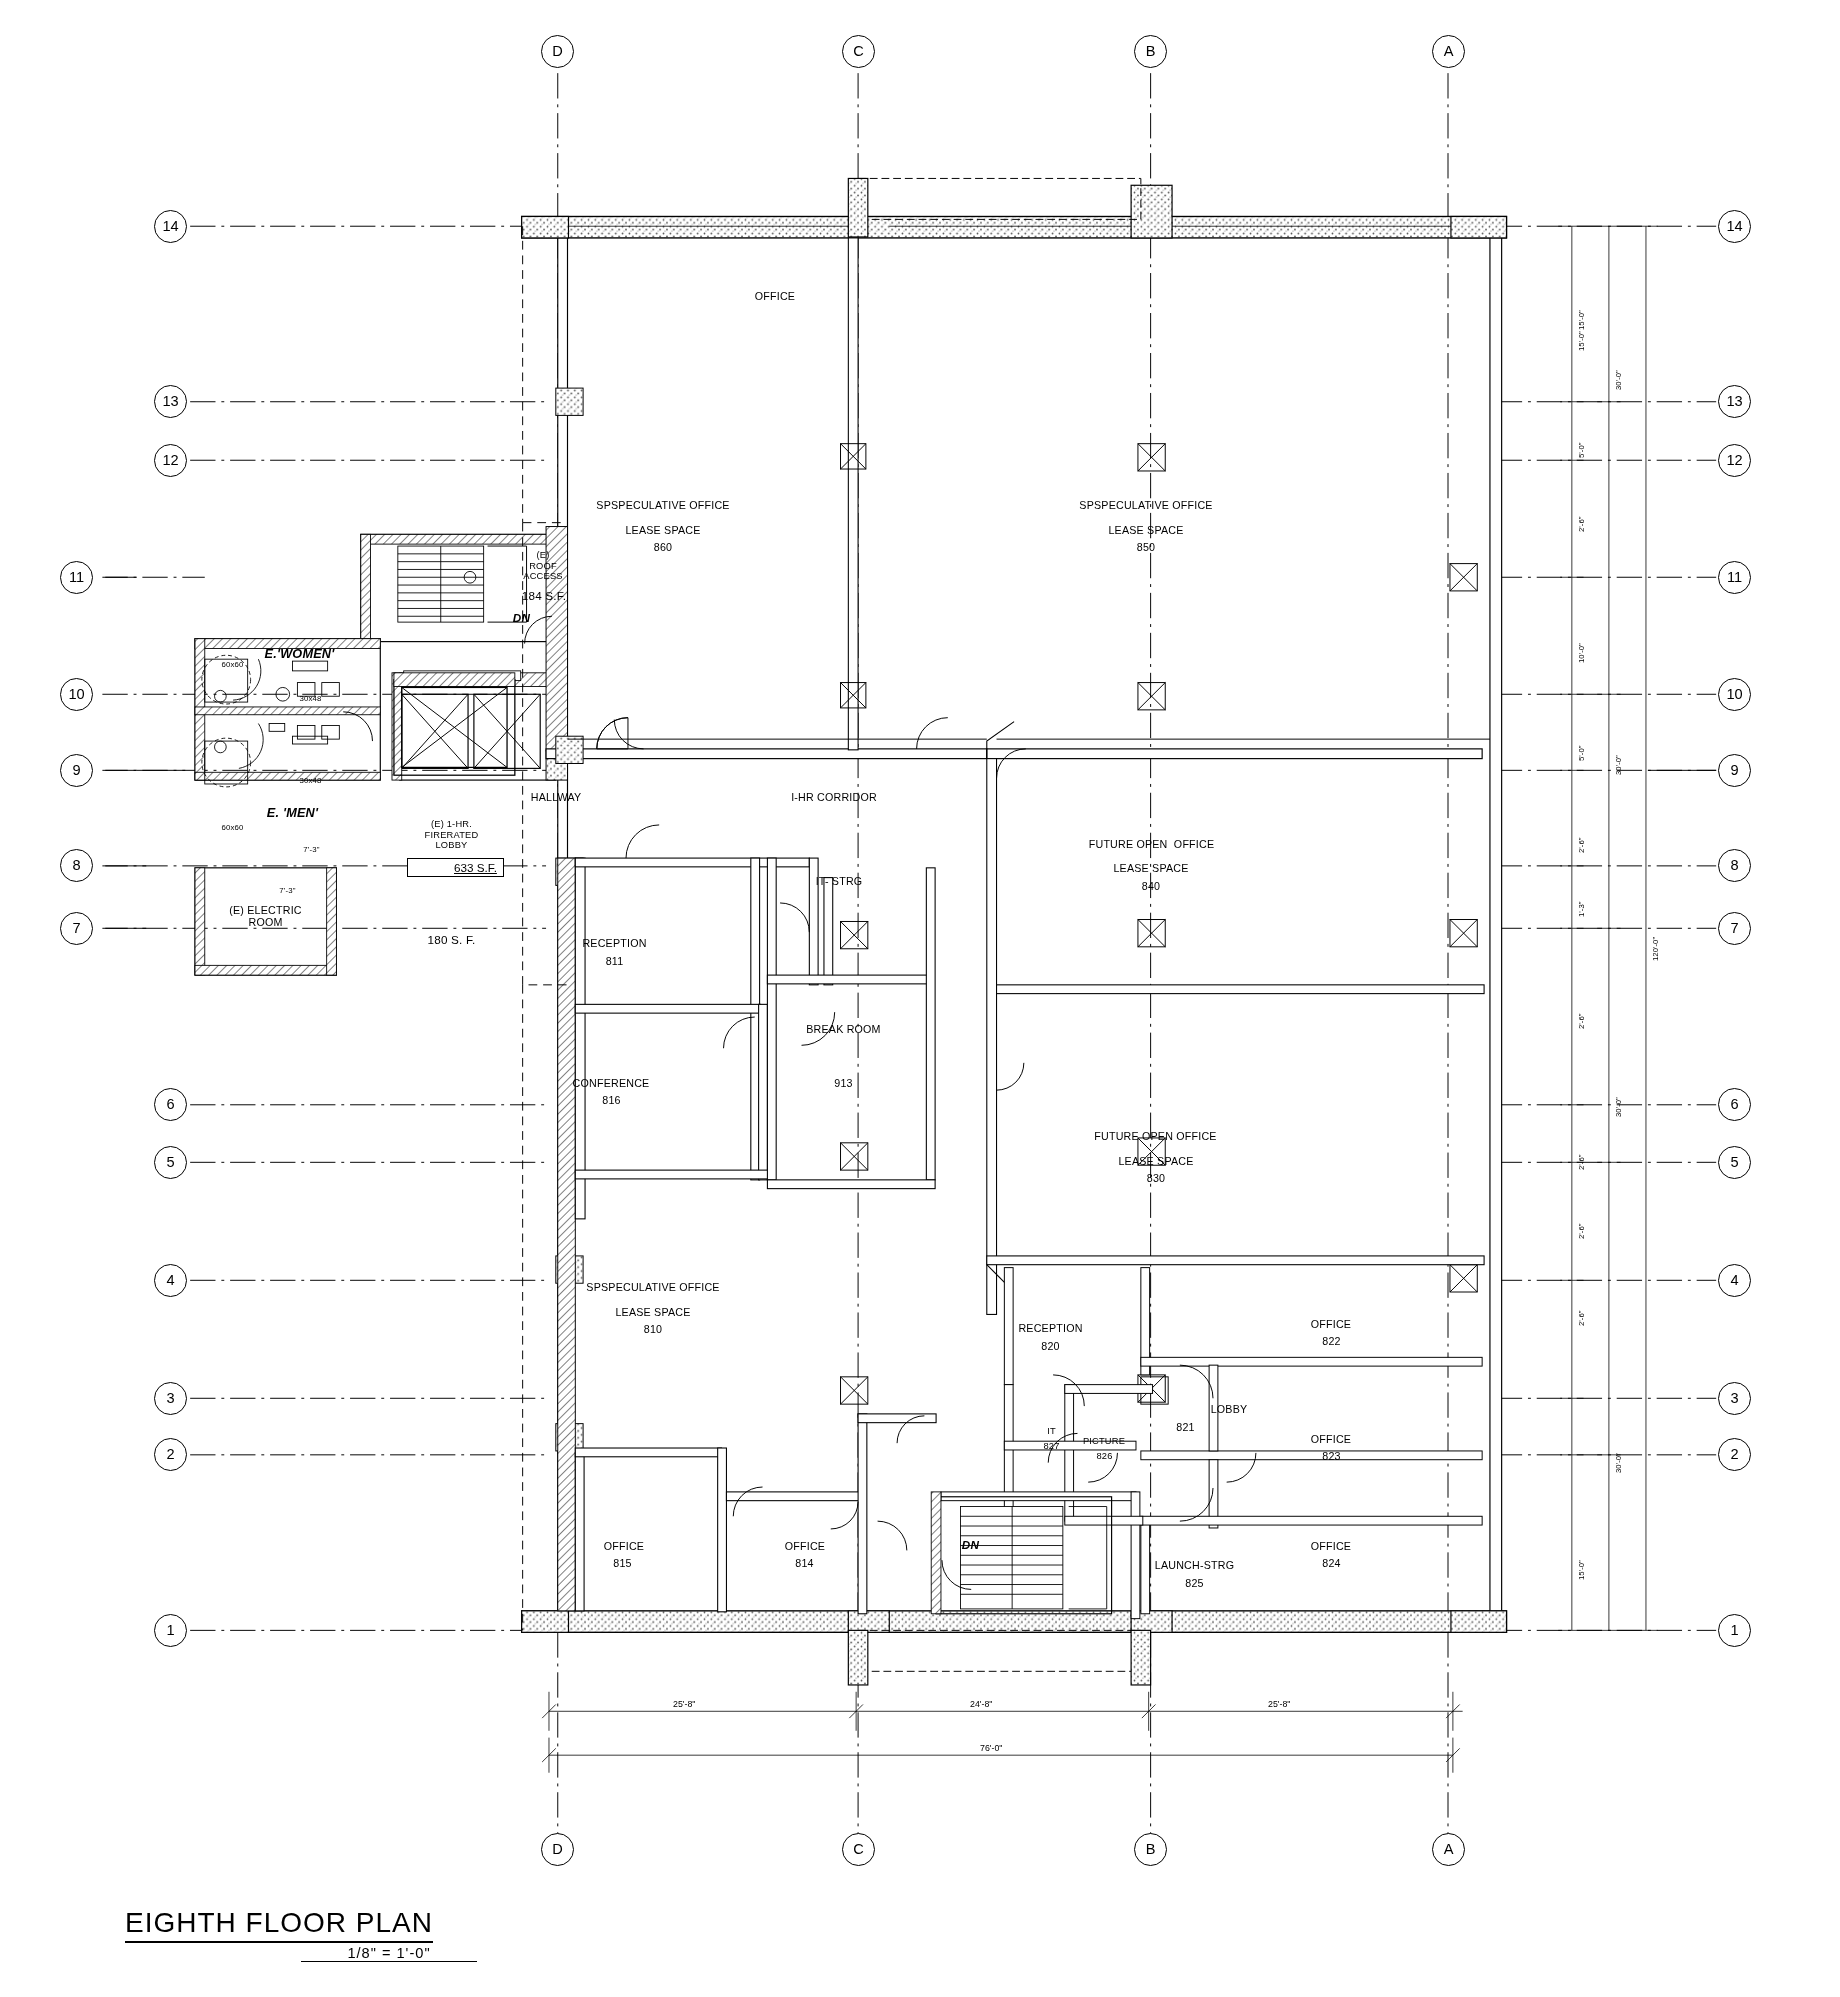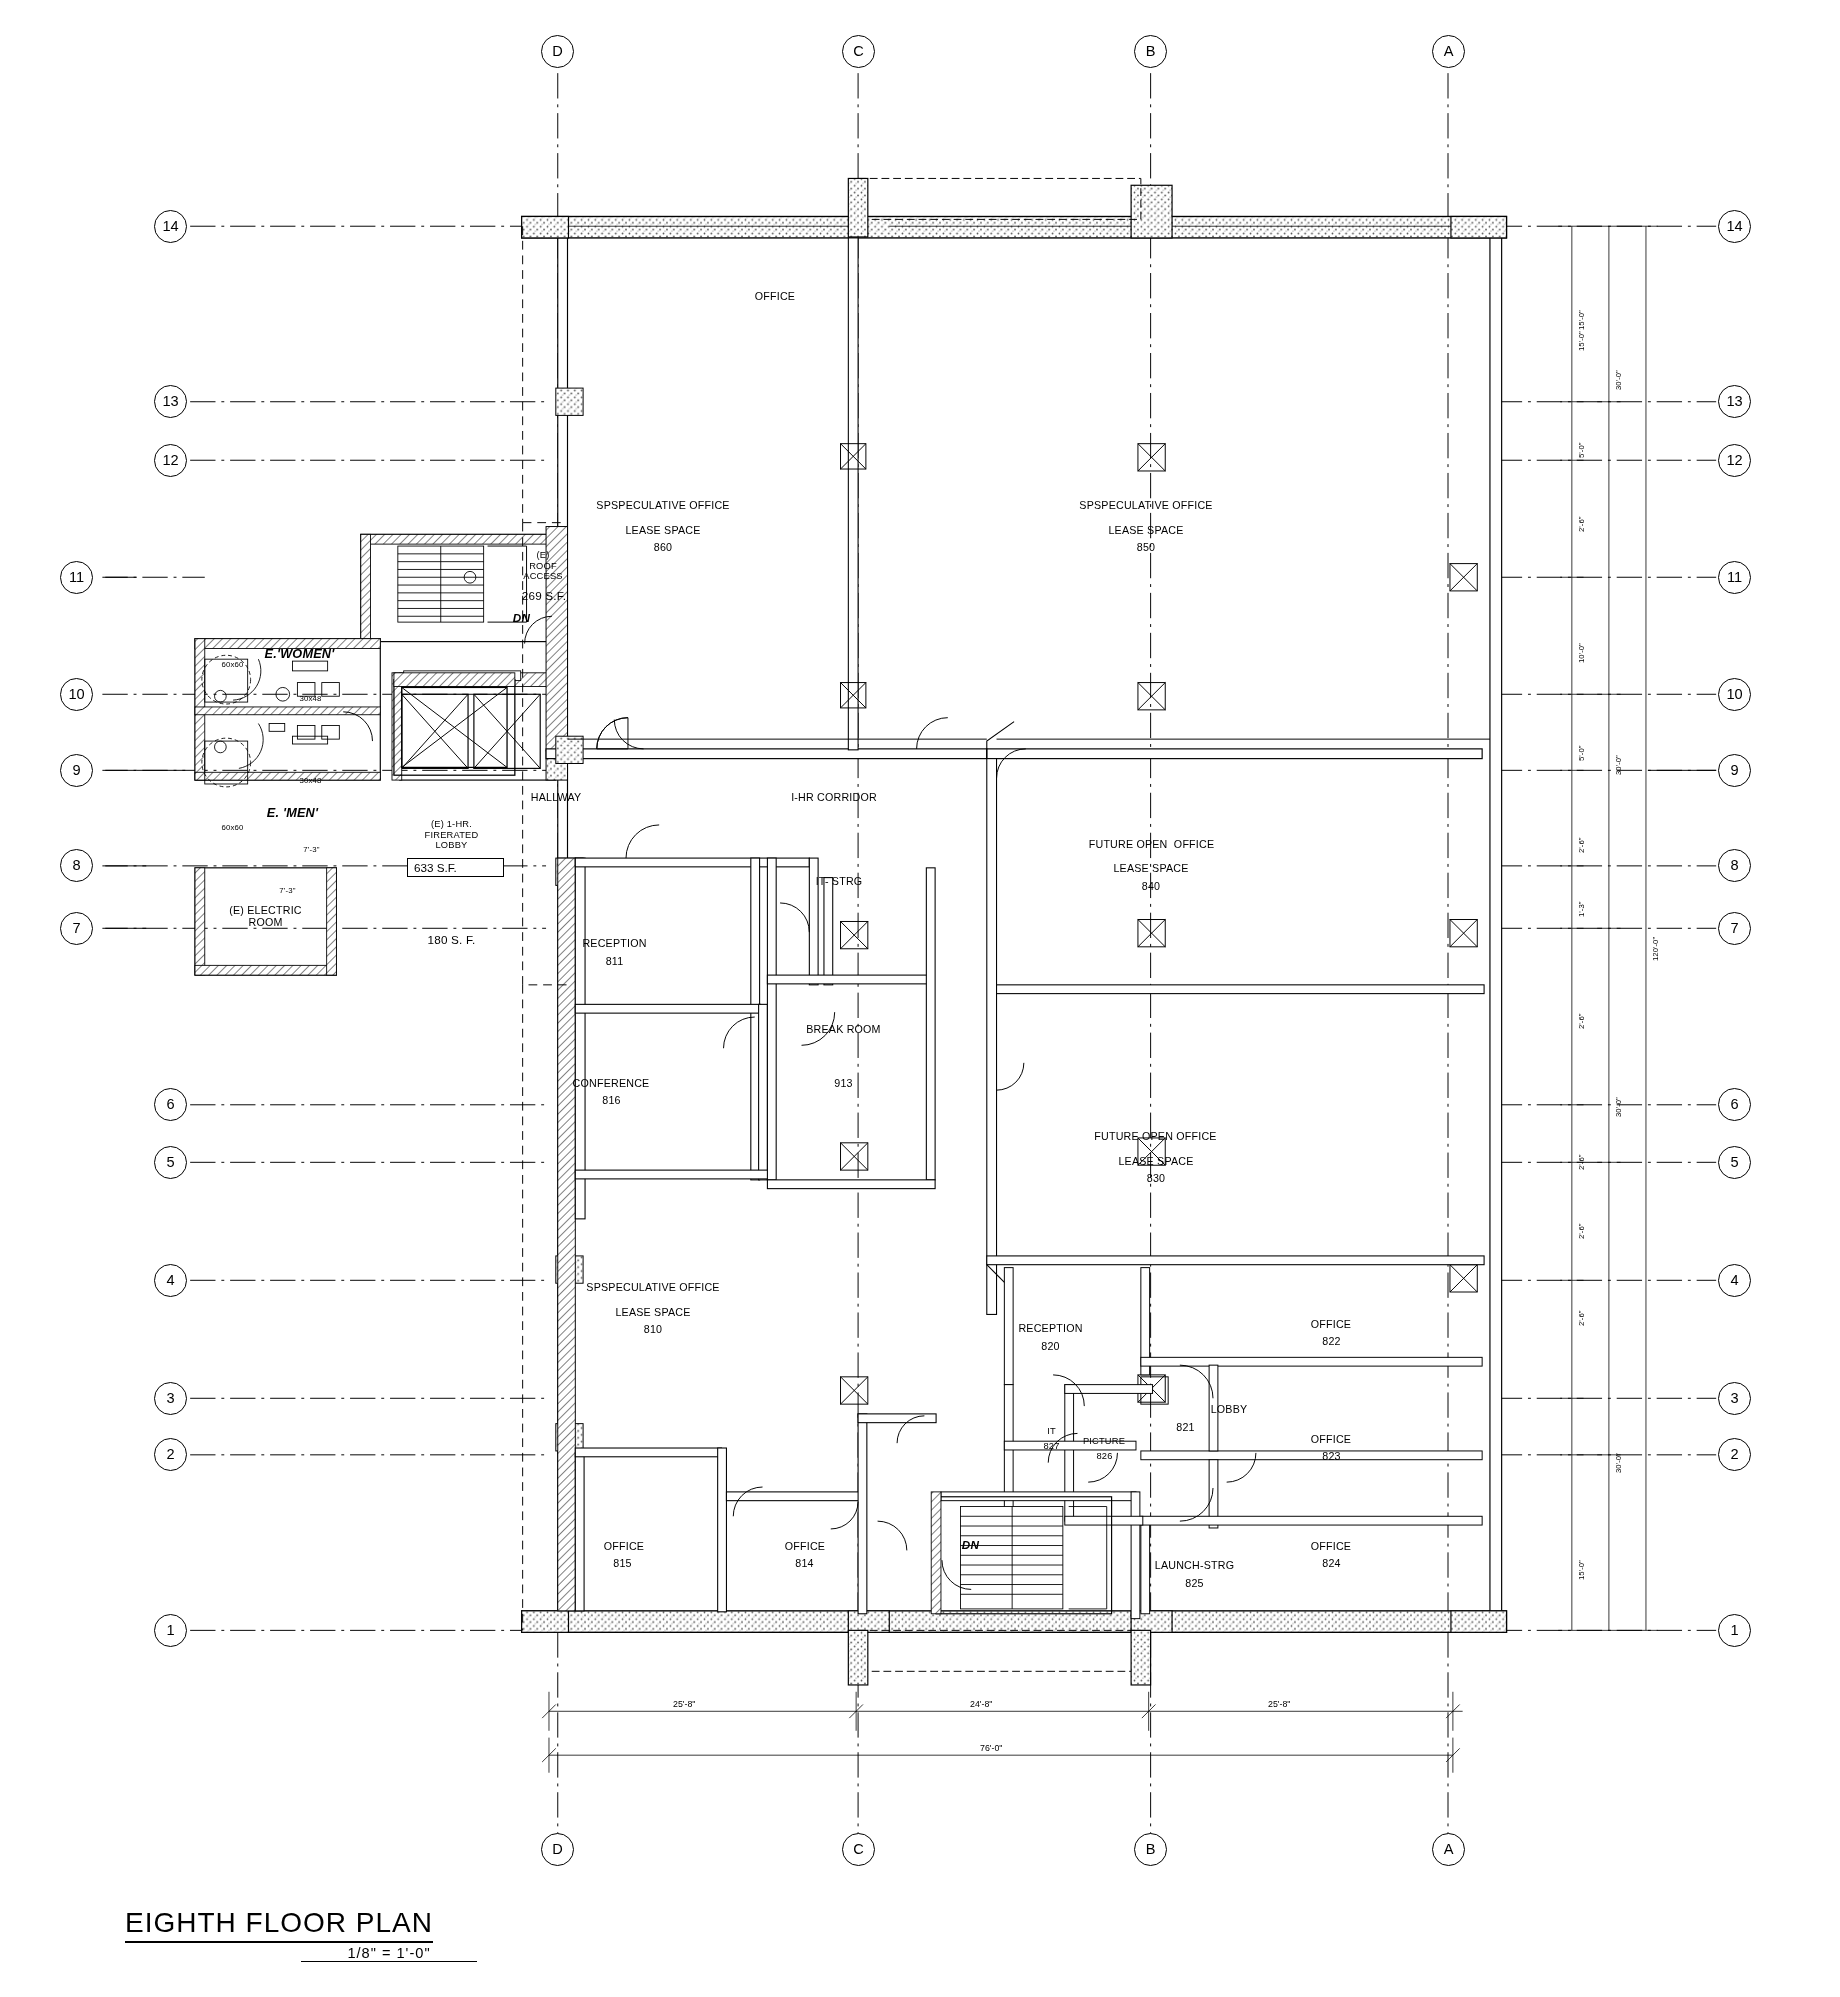--- a/index.html
+++ b/index.html
@@ -57,22 +57,23 @@
     white-space: pre;
     transform-origin: left top;
     transform: rotate(-90deg);
   }
   .boxlbl {
     position: absolute;
     border: 1.2px solid #000;
     background: #fff;
     font-size: 11.7px;
     padding: 2px 5.9px;
-    text-align: left;
+    text-align: right;
     white-space: pre;
+    text-decoration: underline;
   }
   #title {
     position: absolute;
     left: 125px;
     top: 1907px;
   }
   #title .t1 {
     font-size: 28px;
     letter-spacing: 1px;
     border-bottom: 2.4px solid #000;
@@ -659,21 +660,21 @@
 <div class="lbl" style="left:761px; top:792px; width:146px;">I-HR CORRIDOR</div>
 
 <div class="lbl b" style="left:236px; top:649px; width:127px; font-size:12.7px;">E.'WOMEN'</div>
 <div class="lbl b" style="left:239px; top:808px; width:107px; font-size:12.7px;">E. 'MEN'</div>
 <div class="lbl" style="left:195px; top:905px; width:141px;">(E) ELECTRIC
 ROOM</div>
 
 <div class="lbl sm" style="left:499px; top:550px; width:88px;">(E)
 ROOF
 ACCESS</div>
-<div class="lbl" style="left:495px; top:590px; width:98px; font-size:11.7px;">269 S.F.</div>
+<div class="lbl" style="left:495px; top:590px; width:98px; font-size:11.7px;">184 S.F.</div>
 <div class="lbl b" style="left:502px; top:612px; width:39px; font-size:11.7px;">DN</div>
 
 <div class="lbl sm" style="left:388px; top:819px; width:127px;">(E) 1-HR.
 FIRERATED
 LOBBY</div>
 <div class="boxlbl" style="left:407px; top:858px; width:83px;">633 S.F.</div>
 <div class="lbl" style="left:398px; top:934px; width:107px; font-size:11.7px;">180 S. F.</div>
 
 <div class="lbl b" style="left:951px; top:1539px; width:39px; font-size:11.7px;">DN</div>
 

